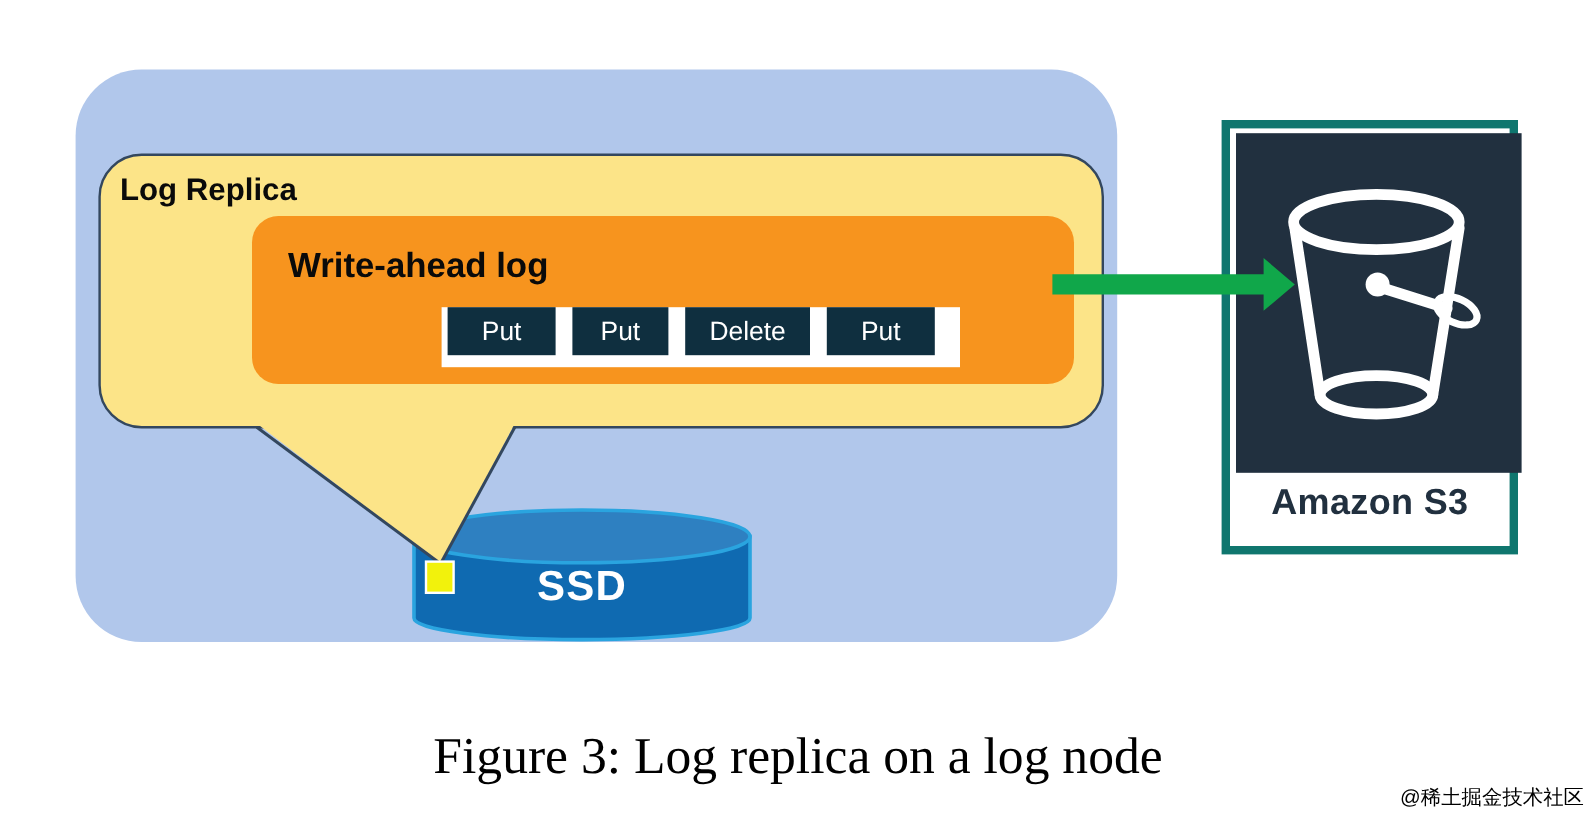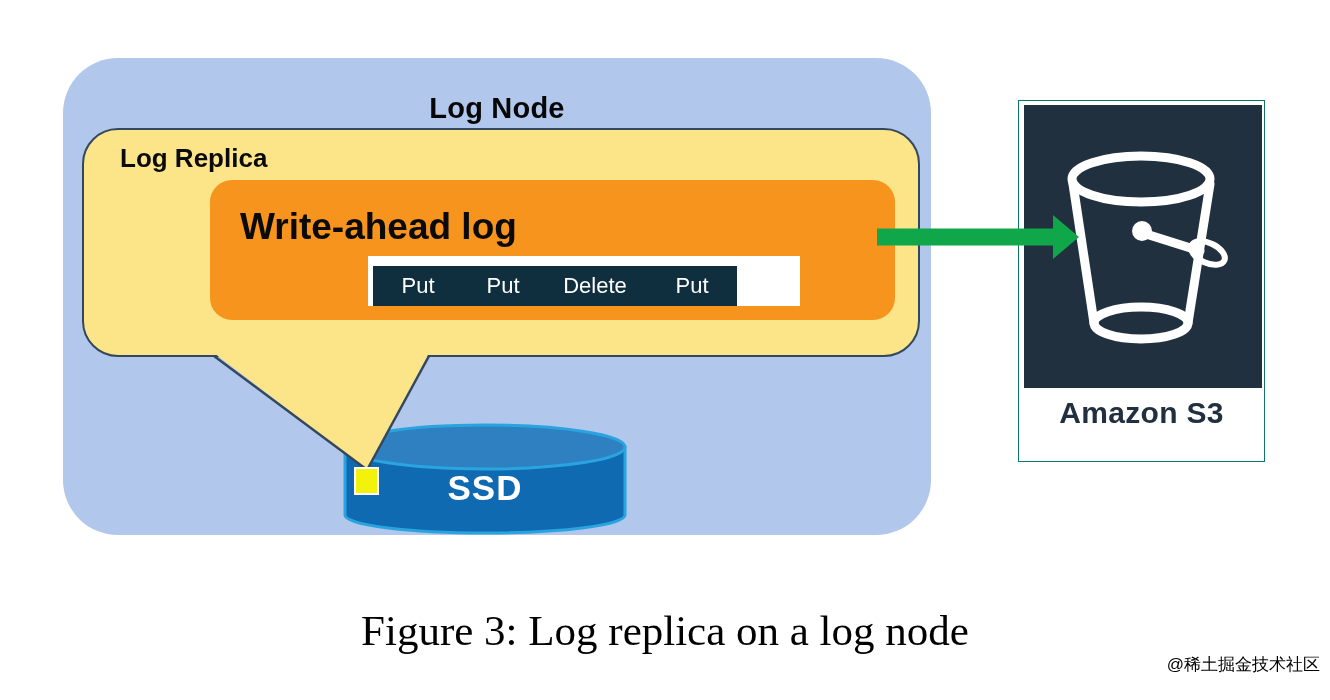--- a/index.html
+++ b/index.html
@@ -17,49 +17,49 @@
     font-size:29px;font-weight:600;color:#070707;letter-spacing:0.2px;
   }
   
   .log-replica{
     position:absolute;left:82px;top:128px;width:838px;height:229px;
     background:#fce488;border:2px solid #33475e;border-radius:36px;
     box-sizing:border-box;
   }
   .log-replica-label{
     position:absolute;left:100px;top:143px;
-    font-size:26px;font-weight:600;color:#0a0a0a;margin-left:20px;
+    font-size:26px;font-weight:600;color:#0a0a0a;
   }
   
   .wal{
     position:absolute;left:210px;top:180px;width:685px;height:140px;
     background:#f7941e;border-radius:22px;
   }
   .wal-label{
     position:absolute;left:240px;top:206px;
-    font-size:37px;font-weight:600;color:#0a0a0a;
+    font-size:29px;font-weight:600;color:#0a0a0a;
   }
   
   .wal-strip{
     position:absolute;left:368px;top:256px;width:432px;height:50px;
-    background:#ffffff;display:flex;align-items:flex-end;
+    background:#ffffff;display:flex;align-items:flex-start;gap:14px;
     padding:0 5px;box-sizing:border-box;
   }
   .wal-entry{
     height:40px;line-height:40px;background:#0f2f3f;color:#ffffff;
     text-align:center;font-size:22px;flex:0 0 auto;
   }
   .wal-entry:nth-child(1){width:90px;}
   .wal-entry:nth-child(2){width:80px;}
   .wal-entry:nth-child(3){width:104px;}
   .wal-entry:nth-child(4){width:90px;}
   
   .s3-card{
     position:absolute;left:1018px;top:100px;width:247px;height:362px;
-    background:#ffffff;border:1px solid #0f766e;box-sizing:border-box;
+    background:#ffffff;border:7px solid #0f766e;box-sizing:border-box;
   }
   .s3-square{
     position:absolute;left:5px;top:4px;width:238px;height:283px;
     background:#21303f;
   }
   .s3-label{
     position:absolute;left:0;top:295px;width:100%;text-align:center;
     font-size:30px;font-weight:bold;color:#21303f;letter-spacing:0.3px;
   }
   
@@ -80,21 +80,20 @@
     position:absolute;right:10px;top:653px;
     font-size:17px;color:#000000;
   }
 </style>
 </head>
 <body>
 
 <div class="page">
 
   <div class="log-node"></div>
-  <div class="log-node-label">Log Node</div>
 
   <div class="log-replica"></div>
   <div class="log-replica-label">Log Replica</div>
 
   <div class="wal"></div>
   <div class="wal-label">Write-ahead log</div>
 
   <div class="wal-strip">
     <div class="wal-entry">Put</div>
     <div class="wal-entry">Put</div>

